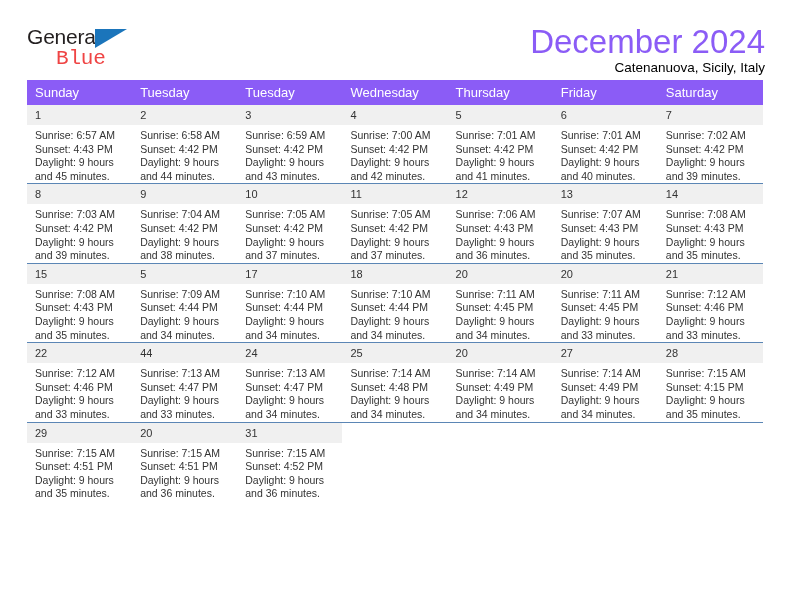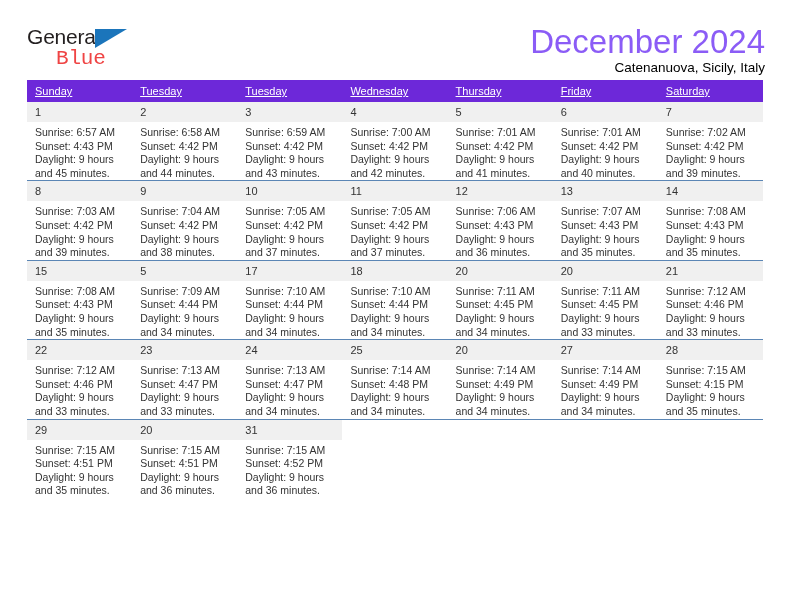--- a/index.html
+++ b/index.html
@@ -81,29 +81,28 @@
   }
 
   
   .calendar {
     width: 736px;
     border-collapse: collapse;
     table-layout: fixed;
     margin-top: 8px;
   }
   .calendar th {
-    background: #6d28d9;
+    background: #8b5cf6;
     color: #ffffff;
-    font-size: 11px;
+    font-size: 13px;
     font-weight: normal;
     text-align: left;
     padding: 5px 0 5px 8px;
     height: 11px;
     border: none;
-    text-decoration: underline;
   }
   .week-row > td {
     vertical-align: top;
     padding: 0;
     border-top: 1px solid #5b86b5;
     height: 78px;
   }
   .week-row.first > td {
     border-top: none;
   }
@@ -406,21 +405,21 @@
               <div class="dayinfo">
                 <div>Sunrise: 7:12 AM</div>
                 <div>Sunset: 4:46 PM</div>
                 <div>Daylight: 9 hours</div>
                 <div>and 33 minutes.</div>
               </div>
             </div>
           </td>
           <td>
             <div class="daycell">
-              <div class="daynum">23</div>
+              <div class="daynum">44</div>
               <div class="dayinfo">
                 <div>Sunrise: 7:13 AM</div>
                 <div>Sunset: 4:47 PM</div>
                 <div>Daylight: 9 hours</div>
                 <div>and 33 minutes.</div>
               </div>
             </div>
           </td>
           <td>
             <div class="daycell">

